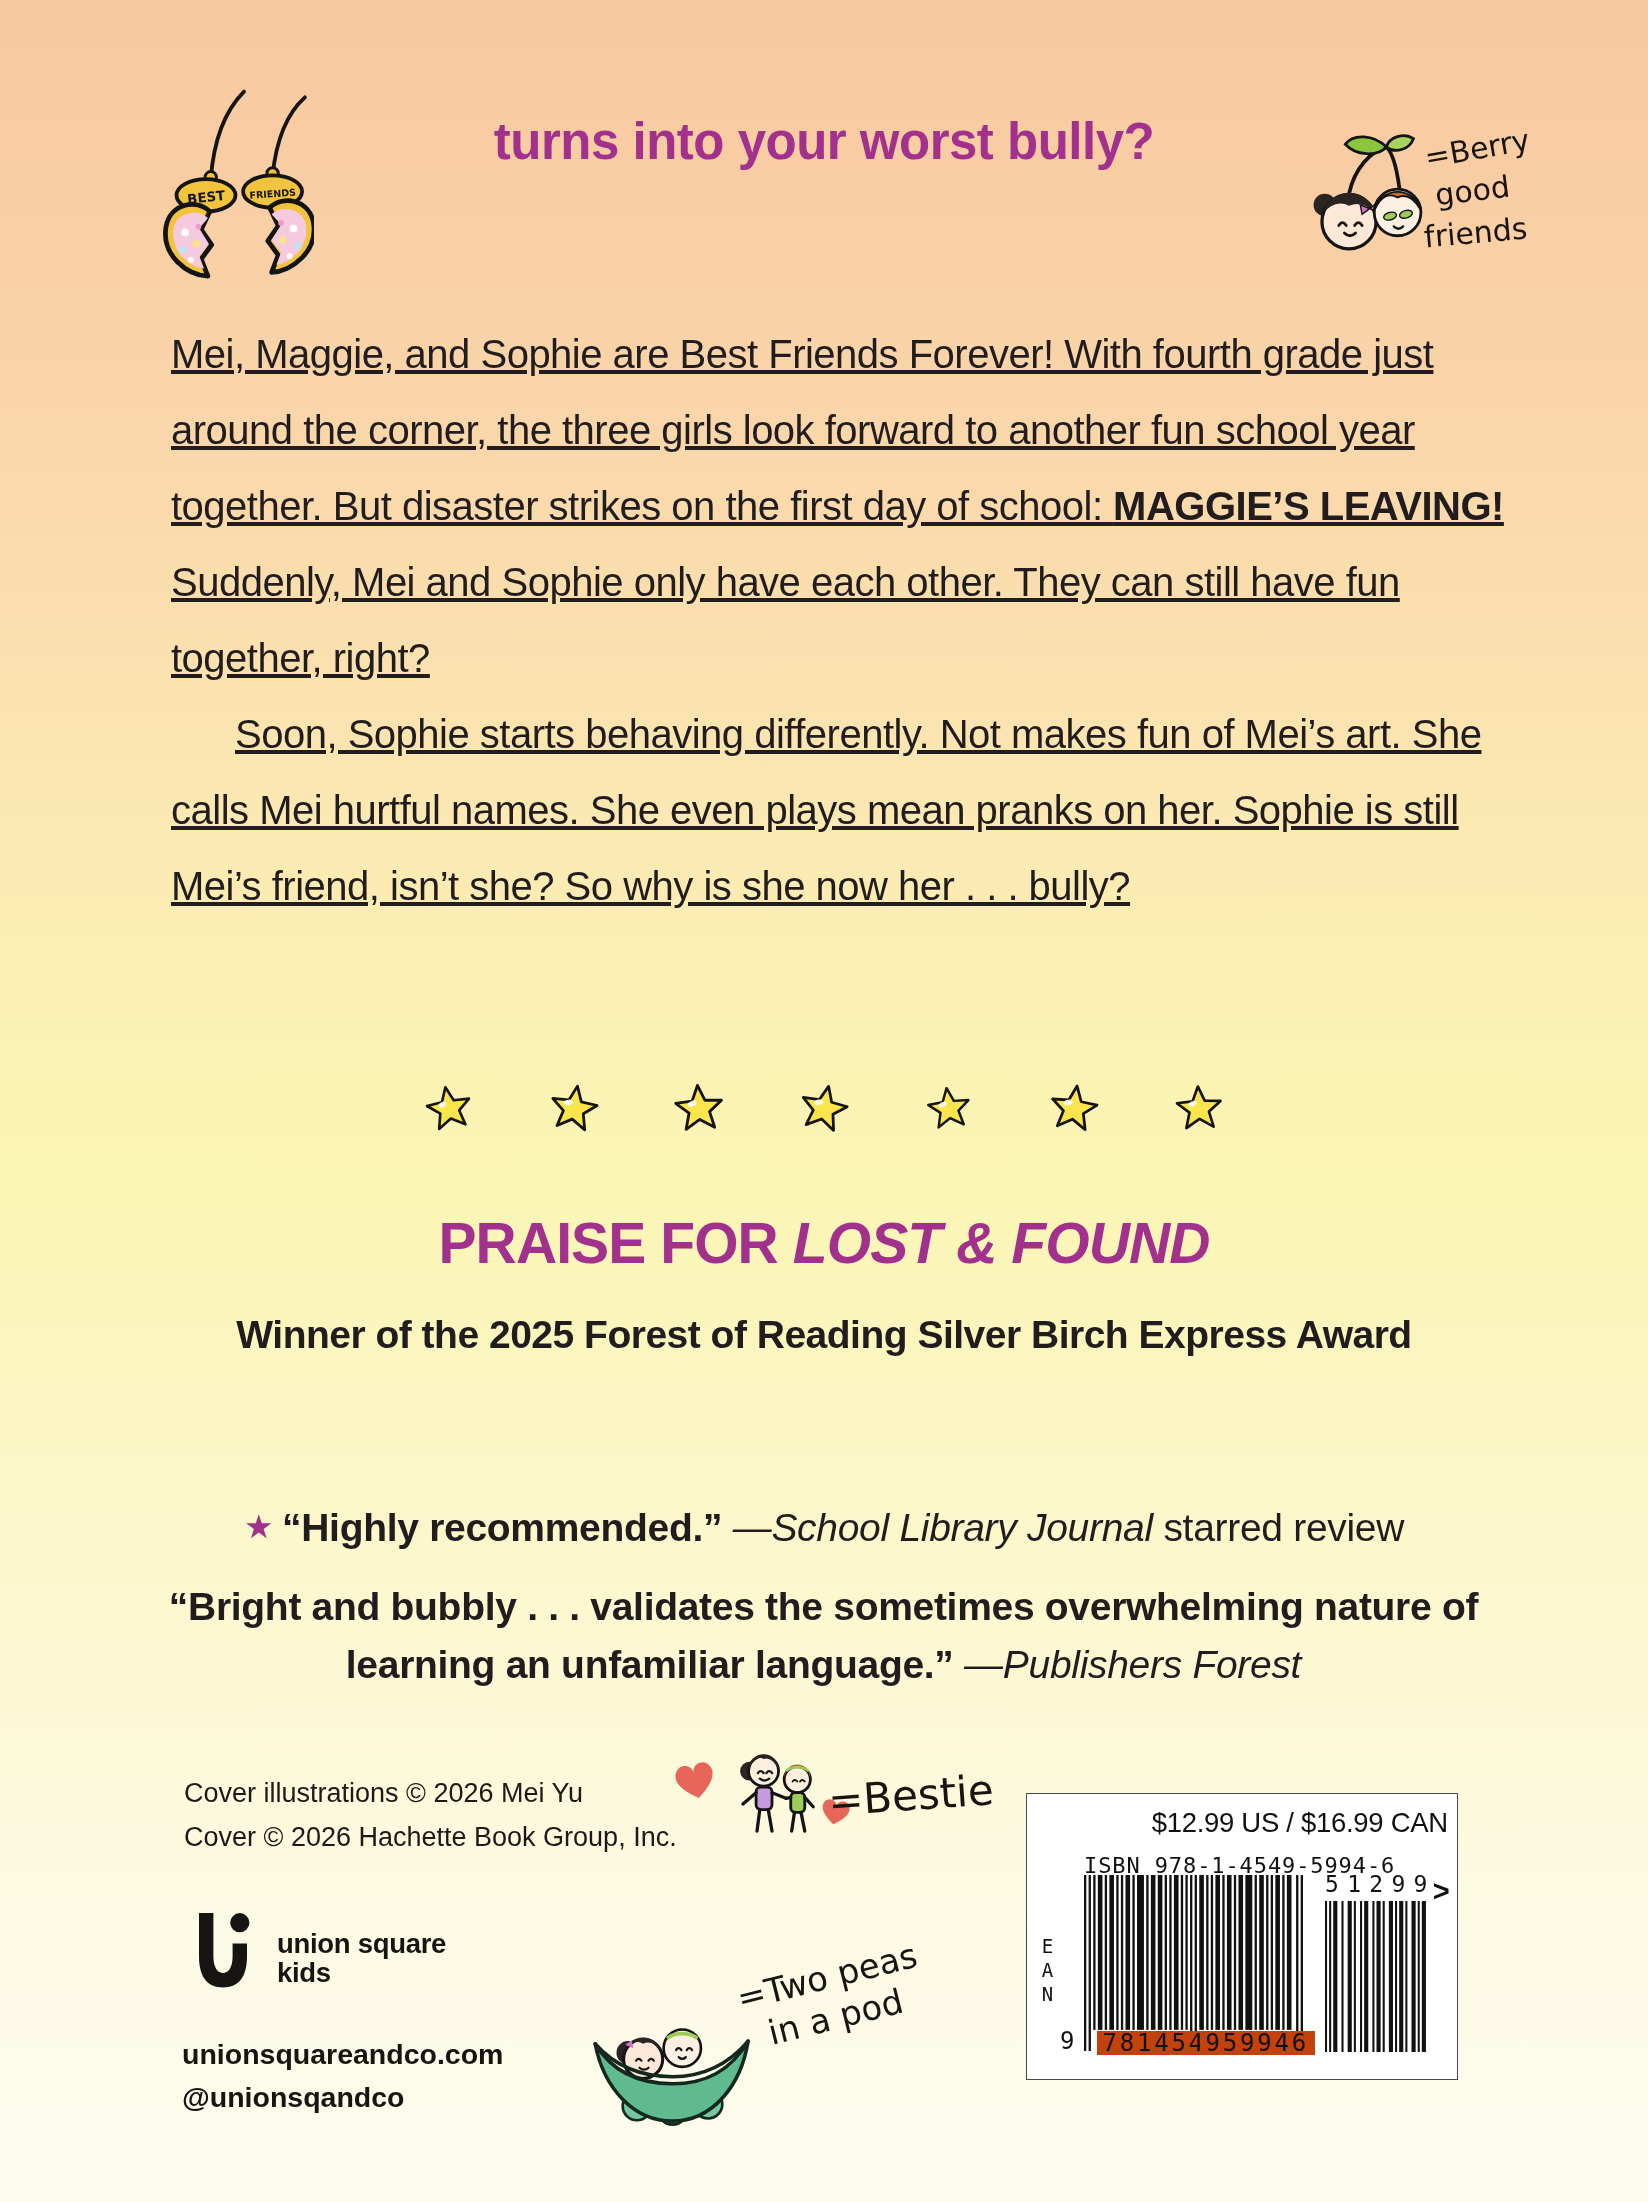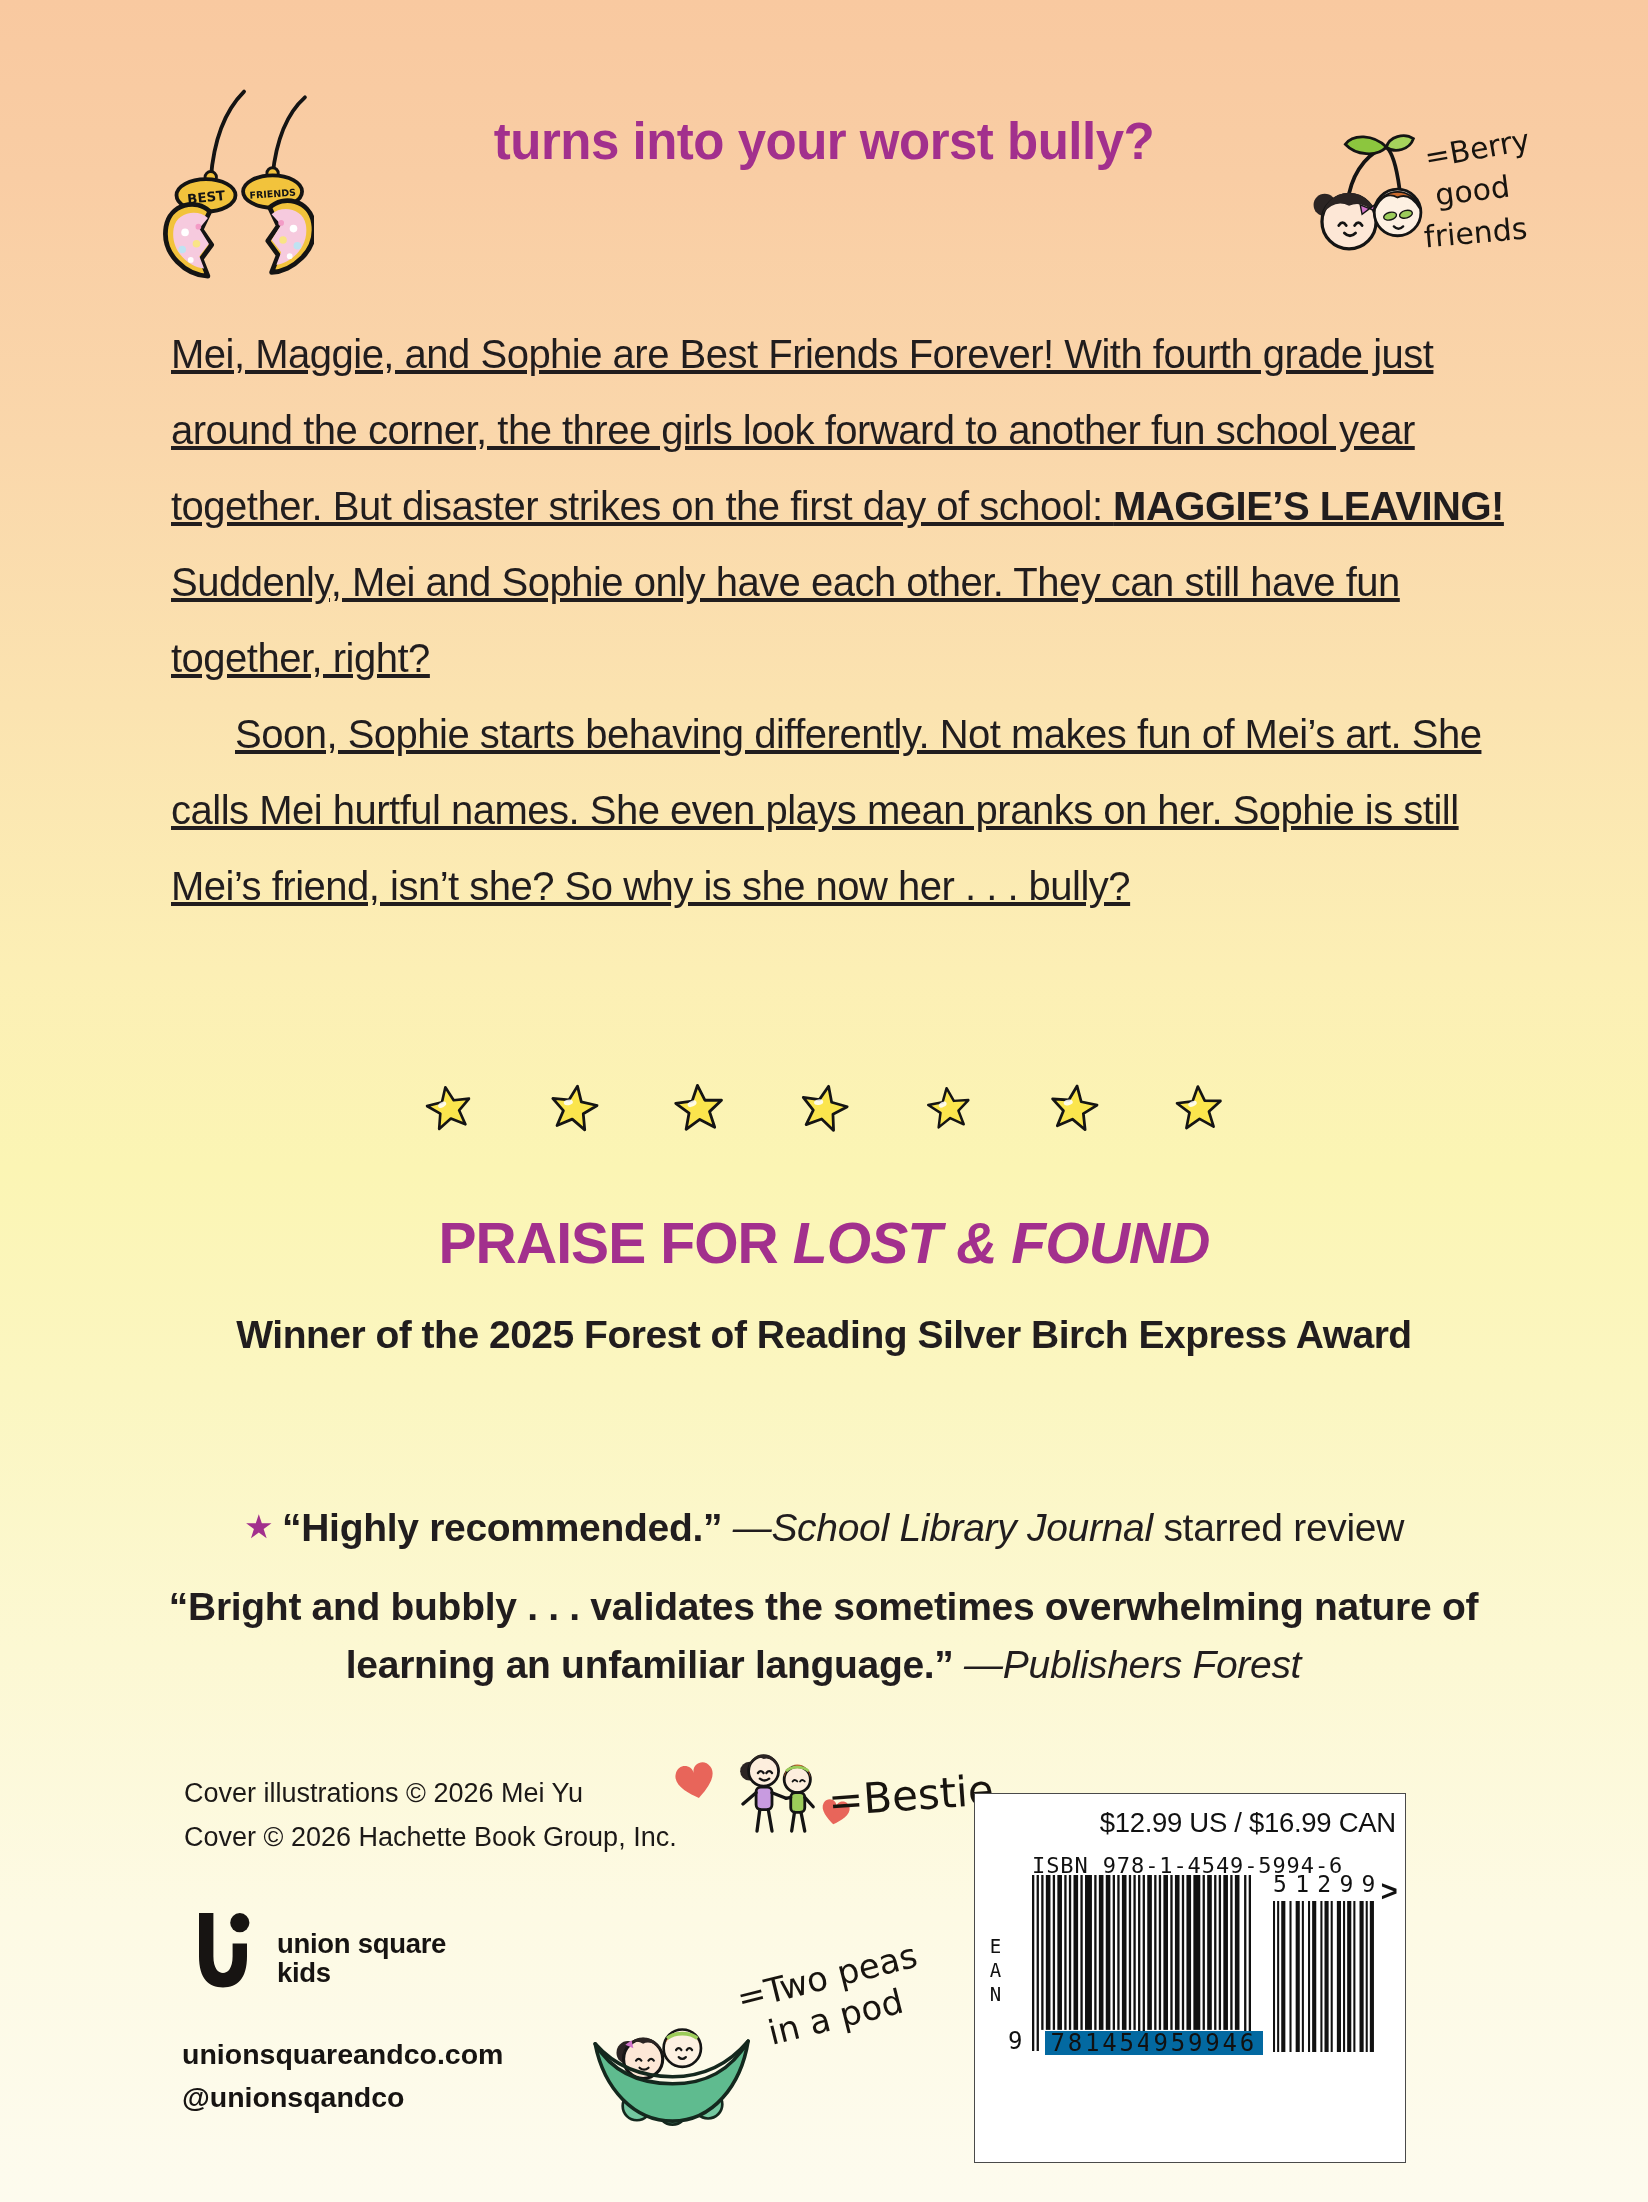--- a/index.html
+++ b/index.html
@@ -69,31 +69,31 @@
   .logo-name  { margin-left:22px; margin-top:14.7px; font-weight:800; font-size:27.5px;
                 line-height:28.5px; letter-spacing:-0.3px; color:#171412; }
   .urls { position:absolute; left:182px; top:2033px; font-weight:800; font-size:28.5px;
           line-height:43px; color:#171412; }
   .peas-art  { position:absolute; left:588px; top:1974px; width:169px; height:184px; }
   .peas-note { position:absolute; left:740px; top:1956px; font-family:"DejaVu Sans", sans-serif;
                font-size:34px; font-weight:500; color:#18140f; transform:rotate(-14deg);
                line-height:41px; white-space:nowrap; }
   .peas-note .p2 { display:block; margin-left:22px; }
   
-  .barcode-box { position:absolute; left:974px; top:1793px; width:432px; height:370px;
+  .barcode-box { position:absolute; left:1026px; top:1793px; width:432px; height:287px;
                  background:#fff; border:1.8px solid #4a4a4a;padding-left:31px; }
   .bc-price { position:absolute; top:13px; right:9.2px; font-size:27.5px; color:#111; letter-spacing:-0.3px; }
   .bc-isbn  { position:absolute; top:59px; left:57px; font-family:"DejaVu Sans Mono", monospace;
               font-size:22px; letter-spacing:0.9px; color:#111; }
   .bc-ean   { position:absolute; left:14.7px; top:140px; width:18.4px; font-family:"DejaVu Sans Mono", monospace;
               font-size:19px; line-height:24px; word-break:break-all; letter-spacing:1.8px; color:#111; }
   .bc-main  { position:absolute; left:57px; top:81px; width:219px; height:176px; }
   .bc-main svg { width:100%; height:100%; display:block; }
   .bc-digit { position:absolute; font-family:"DejaVu Sans Mono", monospace; font-size:24px;
-              color:#111; background:#0369a1; line-height:24px; }
+              color:#111; background:#c2410c; line-height:24px; }
   .bc-lead  { left:-24px; bottom:-1.8px; background:transparent; }
   .bc-dl    { left:13px;  bottom:-3.7px; padding:0 5.5px; letter-spacing:2.8px; }
   .bc-dr    { left:116px; bottom:-3.7px; padding:0 5.5px; letter-spacing:2.8px; }
   .bc-addon-digits { position:absolute; left:298px; top:77px; width:107px; text-align:center;
                      font-family:"DejaVu Sans Mono", monospace; font-size:23px; letter-spacing:8.3px; color:#111; }
   .bc-addon { position:absolute; left:298px; top:107px; width:103px; height:151px; }
   .bc-addon svg { width:100%; height:100%; display:block; }
   .bc-arrow { position:absolute; right:7.3px; top:81px; font-size:29px; font-weight:bold; color:#111; }
   svg text { font-family:"DejaVu Sans", sans-serif; }
 </style>

